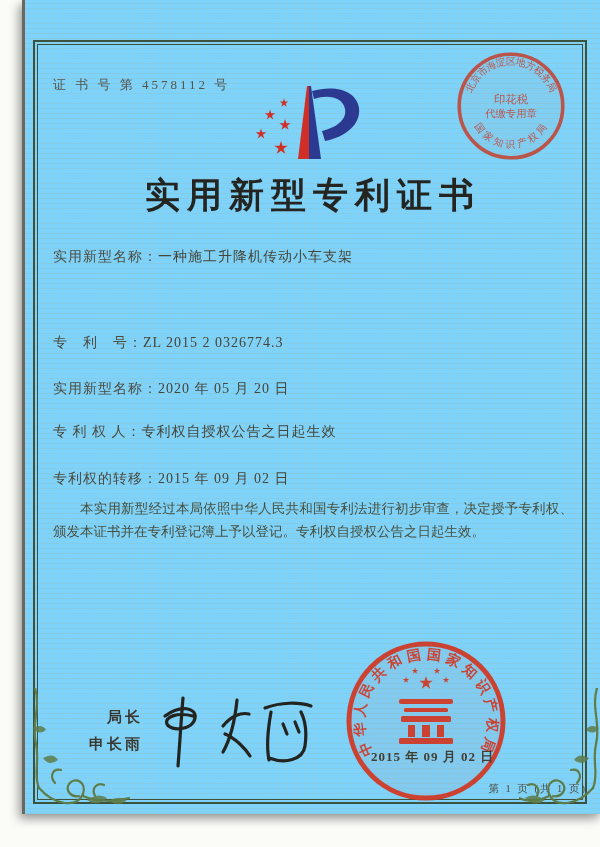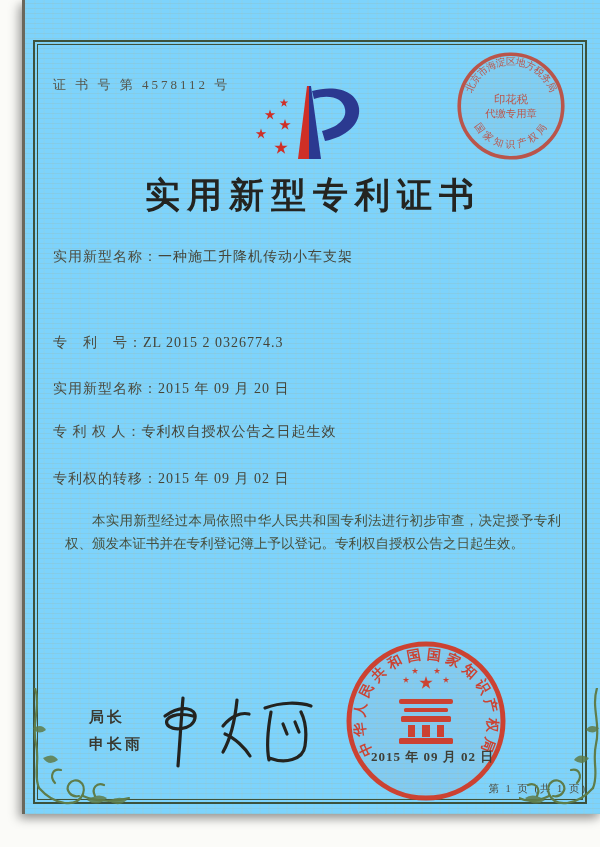--- a/index.html
+++ b/index.html
@@ -39,23 +39,23 @@
     position:absolute;left:28px;font-size:14px;color:#4c4c40;
     letter-spacing:1px;z-index:2;white-space:nowrap;
   }
   .field .flabel{color:#4c4c40;}
   .field .fvalue{color:#454539;}
   .f0{top:248px}.f1{top:291px}.f2{top:334px}.f3{top:380px}.f4{top:423px}.f5{top:470px}
   .body-text{
     position:absolute;left:28px;top:497px;width:520px;z-index:2;
     font-size:13.5px;line-height:23px;color:#47503f;text-align:justify;
   }
-  .body-text p{margin:12px;text-indent:2em;}
+  .body-text p{margin:0;text-indent:2em;}
   .signer{position:absolute;left:64px;top:704px;z-index:2;font-size:15px;
-    color:#3a3a32;letter-spacing:3px;line-height:27px;font-weight:bold;}
+    color:#3a3a32;letter-spacing:3px;line-height:27px;font-weight:bold;text-align:right;}
   .signature{position:absolute;left:128px;top:686px;width:170px;height:85px;z-index:5;}
   .big-seal{position:absolute;left:316px;top:636px;width:170px;height:170px;z-index:4;opacity:.95;}
   .seal-date{
     position:absolute;left:346px;top:748px;z-index:6;font-size:13px;font-weight:bold;
     color:#3f3f36;letter-spacing:1px;white-space:nowrap;
   }
   .footer{
     position:absolute;left:18px;right:14px;top:782px;text-align:right;
     font-size:10.5px;letter-spacing:2px;color:#4c4c40;z-index:2;
   }
@@ -107,21 +107,21 @@
 
   <div class="title">实用新型专利证书</div>
 
   <div class="field f0">
     <span class="flabel">实用新型名称：</span><span class="fvalue">一种施工升降机传动小车支架</span>
   </div>
   <div class="field f2">
     <span class="flabel">专　利　号：</span><span class="fvalue">ZL 2015 2 0326774.3</span>
   </div>
   <div class="field f3">
-    <span class="flabel">实用新型名称：</span><span class="fvalue">2015 年 09 月 20 日</span>
+    <span class="flabel">实用新型名称：</span><span class="fvalue">2020 年 05 月 20 日</span>
   </div>
   <div class="field f4">
     <span class="flabel">专 利 权 人：</span><span class="fvalue">专利权自授权公告之日起生效</span>
   </div>
   <div class="field f5">
     <span class="flabel">专利权的转移：</span><span class="fvalue">2015 年 09 月 02 日</span>
   </div>
 
   <div class="body-text">
     <p>本实用新型经过本局依照中华人民共和国专利法进行初步审查，决定授予专利权、颁发本证书并在专利登记簿上予以登记。专利权自授权公告之日起生效。</p>

